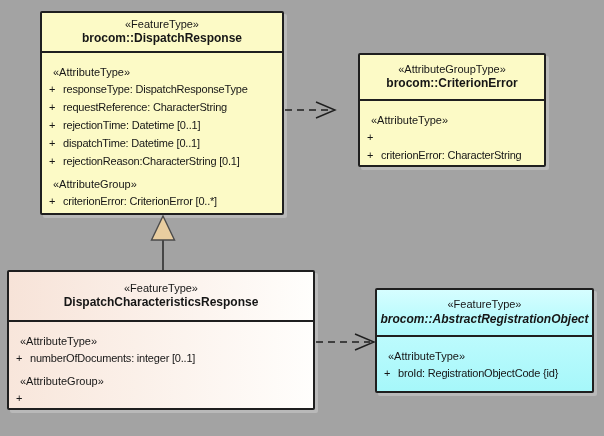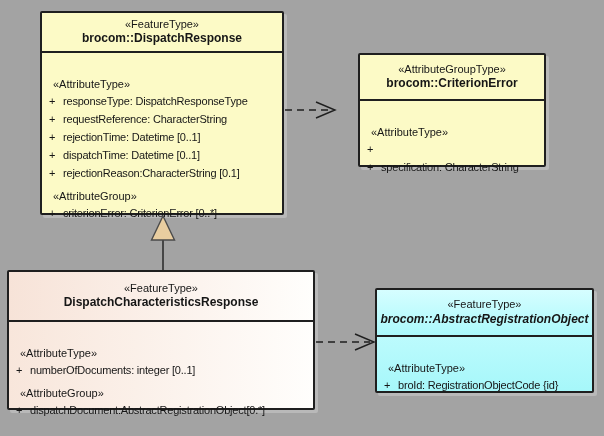--- a/index.html
+++ b/index.html
@@ -12,21 +12,21 @@
     border:2px solid #1f1f1f;border-radius:2px;
     box-shadow:3px 3px 0 0 #b9b9b9;
   }
   .uml-box .header{
     box-sizing:border-box;display:flex;flex-direction:column;align-items:center;justify-content:center;
     border-bottom:2px solid #1f1f1f;line-height:1.25;
   }
   .stereo{font-size:11px;}
   .cls-name{font-size:12px;font-weight:bold;}
   .cls-name.italic{font-style:italic;}
-  .attrs{box-sizing:border-box;padding-top:24px;}
+  .attrs{box-sizing:border-box;padding-top:12px;}
   .section-label{font-size:11px;padding-left:11px;height:15px;line-height:15px;}
   .section-label.gap{margin-top:7px;}
   .attr-row{display:flex;font-size:11px;height:18px;line-height:18px;white-space:nowrap;}
   .attr-row .vis{width:14px;margin-left:7px;flex:0 0 auto;}
   .attr-row .attr-text{letter-spacing:-0.2px;}
   .fill-yellow{background:#FCFAC6;}
   .fill-pink{background:linear-gradient(to right,#F8E6DB,#FFFEFC);}
   .fill-cyan{background:linear-gradient(to bottom,#CFFEFF,#A6F7FA);}
   .hdr-yellow{background:#FCFAC6;}
   .hdr-pink{background:linear-gradient(to right,#F7E3D8,#FFFEFC);}
@@ -78,40 +78,39 @@
       <div class="stereo">«AttributeGroupType»</div>
       <div class="cls-name">brocom::CriterionError</div>
     </div>
     <div class="attrs">
       <div class="section-label">«AttributeType»</div>
       <div class="attr-row">
         <span class="vis">+</span>
       </div>
       <div class="attr-row">
         <span class="vis">+</span>
-        <span class="attr-text">specification: CharacterString</span>
+        <span class="attr-text">criterionError: CharacterString</span>
       </div>
     </div>
   </div>
 
   <div class="uml-box fill-pink" style="left:7px;top:270px;width:308px;height:140px;">
     <div class="header hdr-pink" style="height:50px;">
       <div class="stereo">«FeatureType»</div>
       <div class="cls-name">DispatchCharacteristicsResponse</div>
     </div>
     <div class="attrs">
       <div class="section-label">«AttributeType»</div>
       <div class="attr-row">
         <span class="vis">+</span>
         <span class="attr-text">numberOfDocuments: integer [0..1]</span>
       </div>
       <div class="section-label gap">«AttributeGroup»</div>
       <div class="attr-row">
         <span class="vis">+</span>
-        <span class="attr-text">dispatchDocument:AbstractRegistrationObject[0.*]</span>
       </div>
     </div>
   </div>
 
   <div class="uml-box fill-cyan" style="left:375px;top:288px;width:219px;height:105px;">
     <div class="header hdr-cyan" style="height:47px;">
       <div class="stereo">«FeatureType»</div>
       <div class="cls-name italic">brocom::AbstractRegistrationObject</div>
     </div>
     <div class="attrs">

